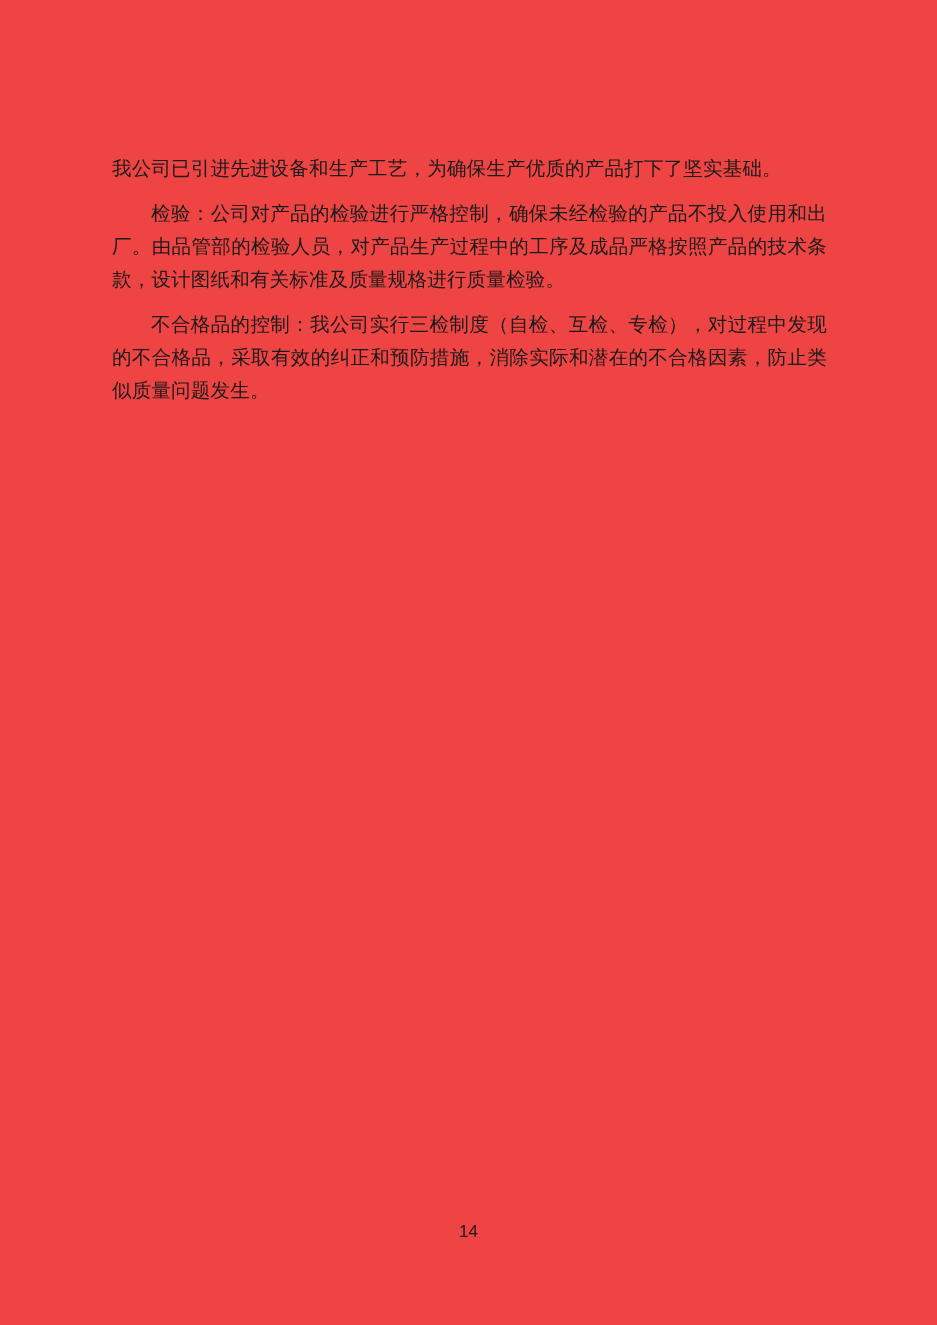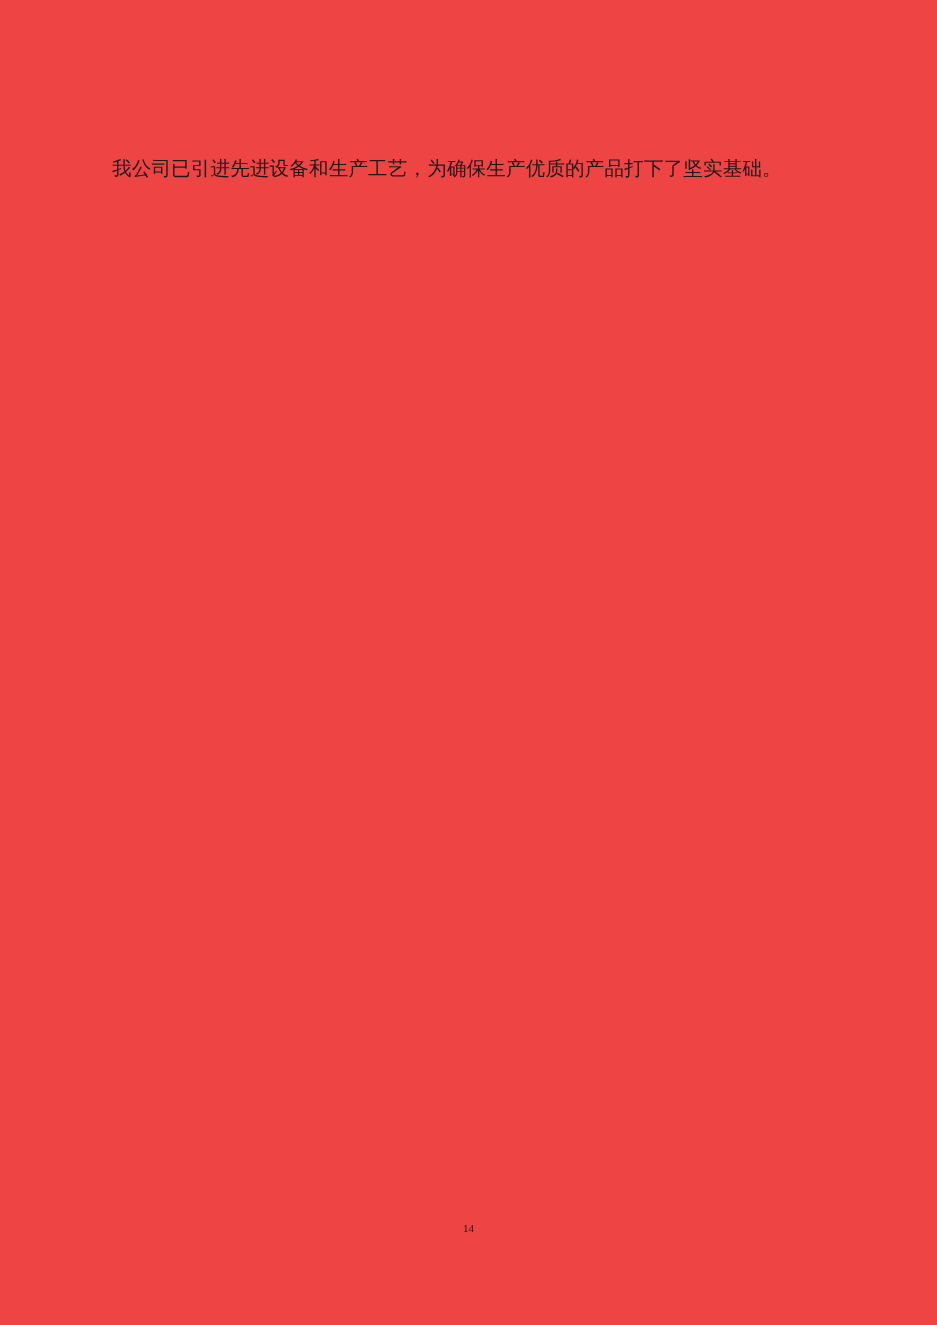--- a/index.html
+++ b/index.html
@@ -43,26 +43,28 @@
   }
   .para.tight {
     margin-bottom: 11px;
   }
   .page-number {
     position: absolute;
     left: 0;
     right: 0;
     top: 1222px;
     text-align: center;
-    font-size: 11px;
-    font-family: Liberation Serif, serif;
+    font-size: 17px;
+    font-family: Liberation Sans, sans-serif;
     color: #1a1a1a;
   }
 </style>
 </head>
 <body>
 
 <div class="page">
   <div class="content">
     <p class="para">我公司已引进先进设备和生产工艺，为确保生产优质的产品打下了坚实基础。</p>
+    <p class="para indent">检验：公司对产品的检验进行严格控制，确保未经检验的产品不投入使用和出厂。由品管部的检验人员，对产品生产过程中的工序及成品严格按照产品的技术条款，设计图纸和有关标准及质量规格进行质量检验。</p>
+    <p class="para indent tight">不合格品的控制：我公司实行三检制度（自检、互检、专检），对过程中发现的不合格品，采取有效的纠正和预防措施，消除实际和潜在的不合格因素，防止类似质量问题发生。</p>
   </div>
   <div class="page-number">14</div>
 </div>
 
 </body></html>

